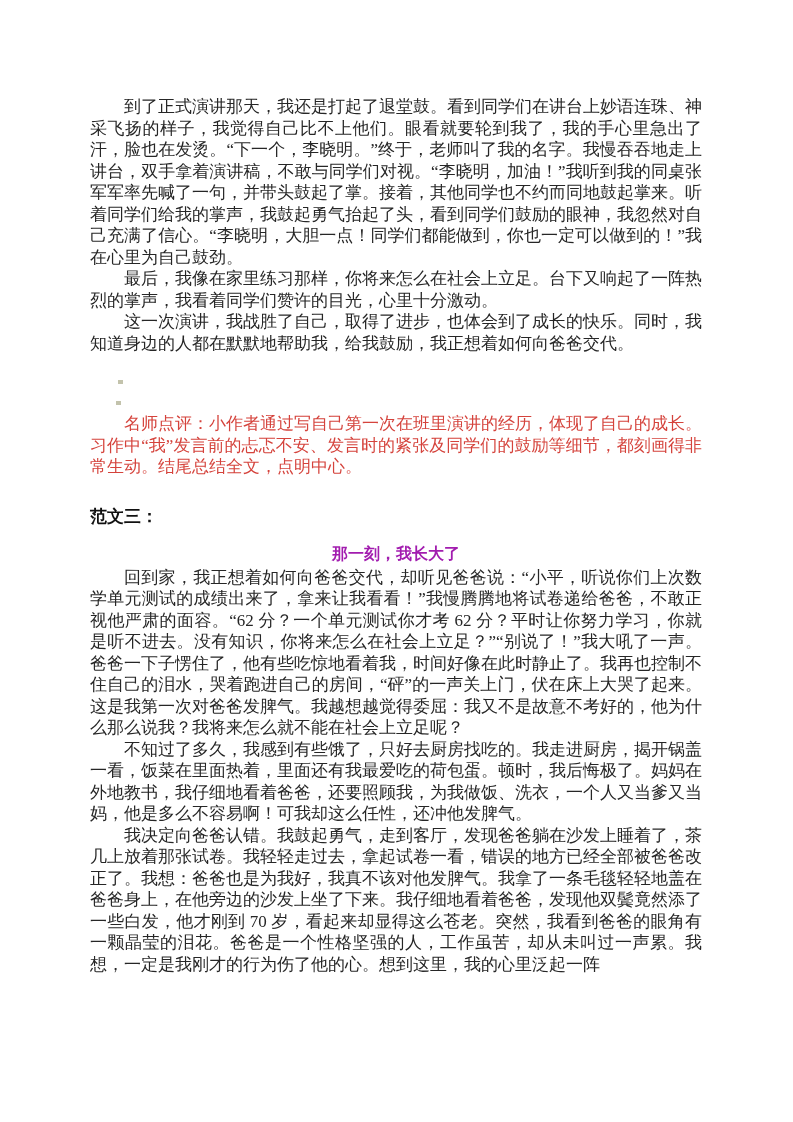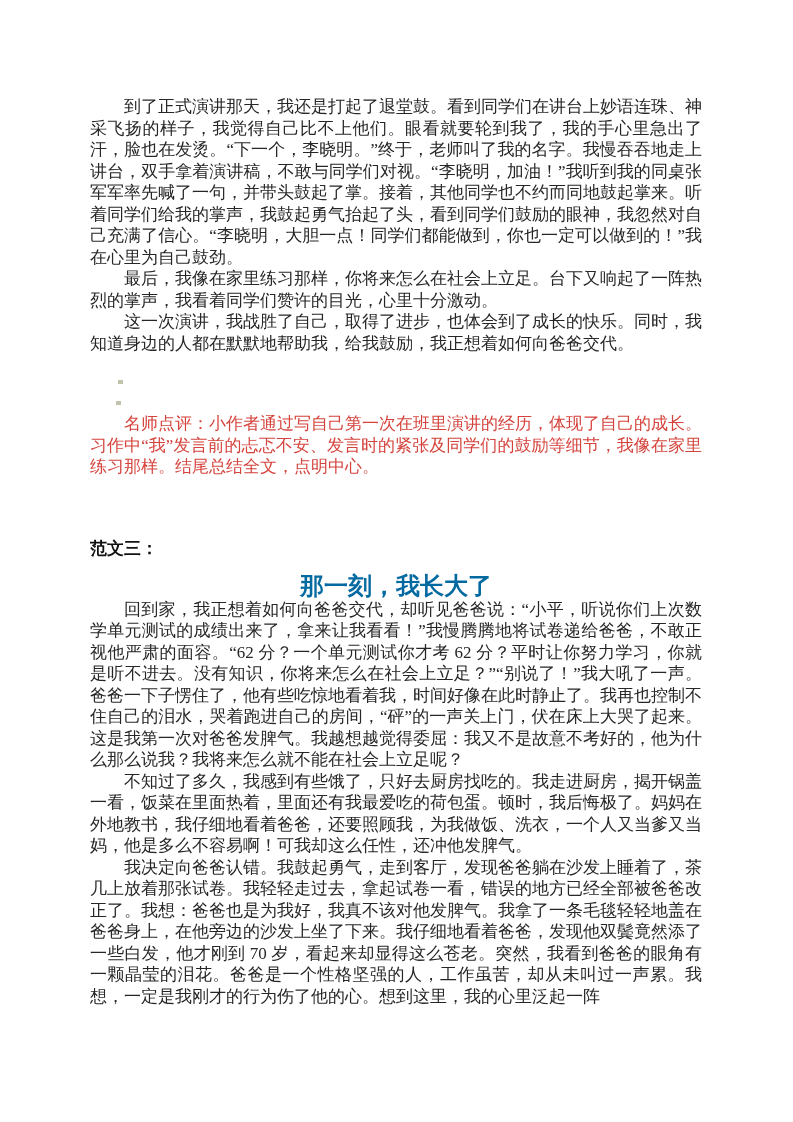--- a/index.html
+++ b/index.html
@@ -40,53 +40,53 @@
   .mark {
     position: absolute;
     width: 5px;
     height: 4px;
     background: #b9b89e;
     opacity: 0.85;
   }
   .mark1 { left: 28px; top: 26px; }
   .mark2 { left: 26px; top: 47px; }
   .section-label {
-    margin: 60px 0 0 0;
+    margin: 28px 0 0 0;
     font-family: "Liberation Sans", "DejaVu Sans", sans-serif;
     font-weight: bold;
     font-size: 17px;
     line-height: 21px;
     color: #111111;
   }
   .essay-title {
     margin: 16px 0 2px 0;
     text-align: center;
     font-family: "Liberation Sans", "DejaVu Sans", sans-serif;
     font-weight: bold;
-    font-size: 24px;
+    font-size: 16px;
     line-height: 22px;
-    color: #0369a1;
+    color: #a21caf;
   }
 </style>
 </head>
 <body>
 
 <div class="doc">
   <section class="content">
 
     <p class="body-p">到了正式演讲那天，我还是打起了退堂鼓。看到同学们在讲台上妙语连珠、神采飞扬的样子，我觉得自己比不上他们。眼看就要轮到我了，我的手心里急出了汗，脸也在发烫。“下一个，李晓明。”终于，老师叫了我的名字。我慢吞吞地走上讲台，双手拿着演讲稿，不敢与同学们对视。“李晓明，加油！”我听到我的同桌张军军率先喊了一句，并带头鼓起了掌。接着，其他同学也不约而同地鼓起掌来。听着同学们给我的掌声，我鼓起勇气抬起了头，看到同学们鼓励的眼神，我忽然对自己充满了信心。“李晓明，大胆一点！同学们都能做到，你也一定可以做到的！”我在心里为自己鼓劲。</p>
     <p class="body-p">最后，我像在家里练习那样，你将来怎么在社会上立足。台下又响起了一阵热烈的掌声，我看着同学们赞许的目光，心里十分激动。</p>
     <p class="body-p">这一次演讲，我战胜了自己，取得了进步，也体会到了成长的快乐。同时，我知道身边的人都在默默地帮助我，给我鼓励，我正想着如何向爸爸交代。</p>
 
     <div class="gap">
       <span class="mark mark1"></span>
       <span class="mark mark2"></span>
     </div>
 
-    <p class="comment">名师点评：小作者通过写自己第一次在班里演讲的经历，体现了自己的成长。习作中“我”发言前的忐忑不安、发言时的紧张及同学们的鼓励等细节，我像在家里练习那样。结尾总结全文，点明中心。</p>
+    <p class="comment">名师点评：小作者通过写自己第一次在班里演讲的经历，体现了自己的成长。习作中“我”发言前的忐忑不安、发言时的紧张及同学们的鼓励等细节，都刻画得非常生动。结尾总结全文，点明中心。</p>
 
     <h3 class="section-label">范文三：</h3>
 
     <h2 class="essay-title">那一刻，我长大了</h2>
 
     <p class="body-p">回到家，我正想着如何向爸爸交代，却听见爸爸说：“小平，听说你们上次数学单元测试的成绩出来了，拿来让我看看！”我慢腾腾地将试卷递给爸爸，不敢正视他严肃的面容。“62 分？一个单元测试你才考 62 分？平时让你努力学习，你就是听不进去。没有知识，你将来怎么在社会上立足？”“别说了！”我大吼了一声。爸爸一下子愣住了，他有些吃惊地看着我，时间好像在此时静止了。我再也控制不住自己的泪水，哭着跑进自己的房间，“砰”的一声关上门，伏在床上大哭了起来。这是我第一次对爸爸发脾气。我越想越觉得委屈：我又不是故意不考好的，他为什么那么说我？我将来怎么就不能在社会上立足呢？</p>
     <p class="body-p">不知过了多久，我感到有些饿了，只好去厨房找吃的。我走进厨房，揭开锅盖一看，饭菜在里面热着，里面还有我最爱吃的荷包蛋。顿时，我后悔极了。妈妈在外地教书，我仔细地看着爸爸，还要照顾我，为我做饭、洗衣，一个人又当爹又当妈，他是多么不容易啊！可我却这么任性，还冲他发脾气。</p>
     <p class="body-p">我决定向爸爸认错。我鼓起勇气，走到客厅，发现爸爸躺在沙发上睡着了，茶几上放着那张试卷。我轻轻走过去，拿起试卷一看，错误的地方已经全部被爸爸改正了。我想：爸爸也是为我好，我真不该对他发脾气。我拿了一条毛毯轻轻地盖在爸爸身上，在他旁边的沙发上坐了下来。我仔细地看着爸爸，发现他双鬓竟然添了一些白发，他才刚到 70 岁，看起来却显得这么苍老。突然，我看到爸爸的眼角有一颗晶莹的泪花。爸爸是一个性格坚强的人，工作虽苦，却从未叫过一声累。我想，一定是我刚才的行为伤了他的心。想到这里，我的心里泛起一阵</p>
 
   </section>

